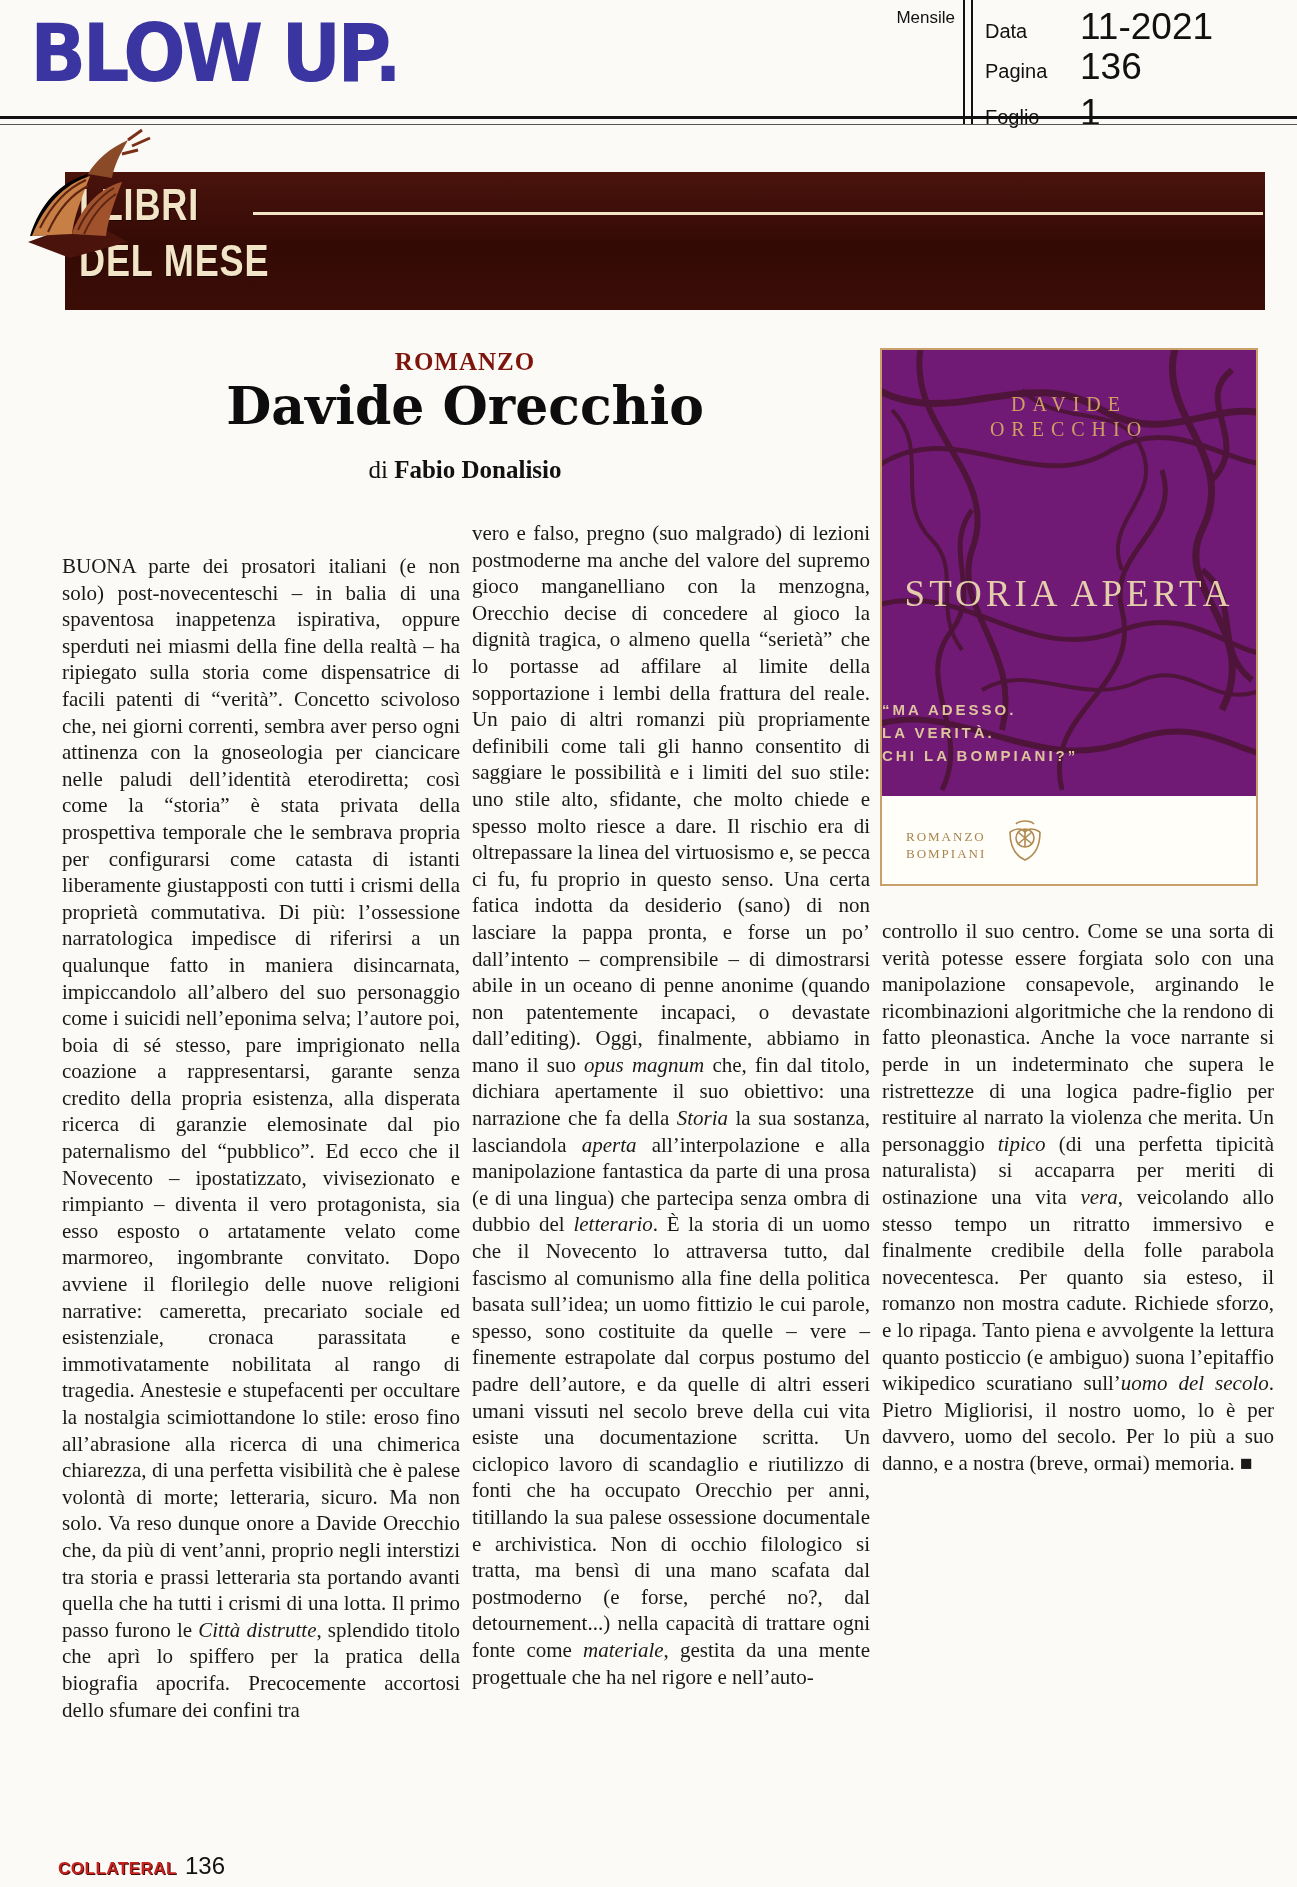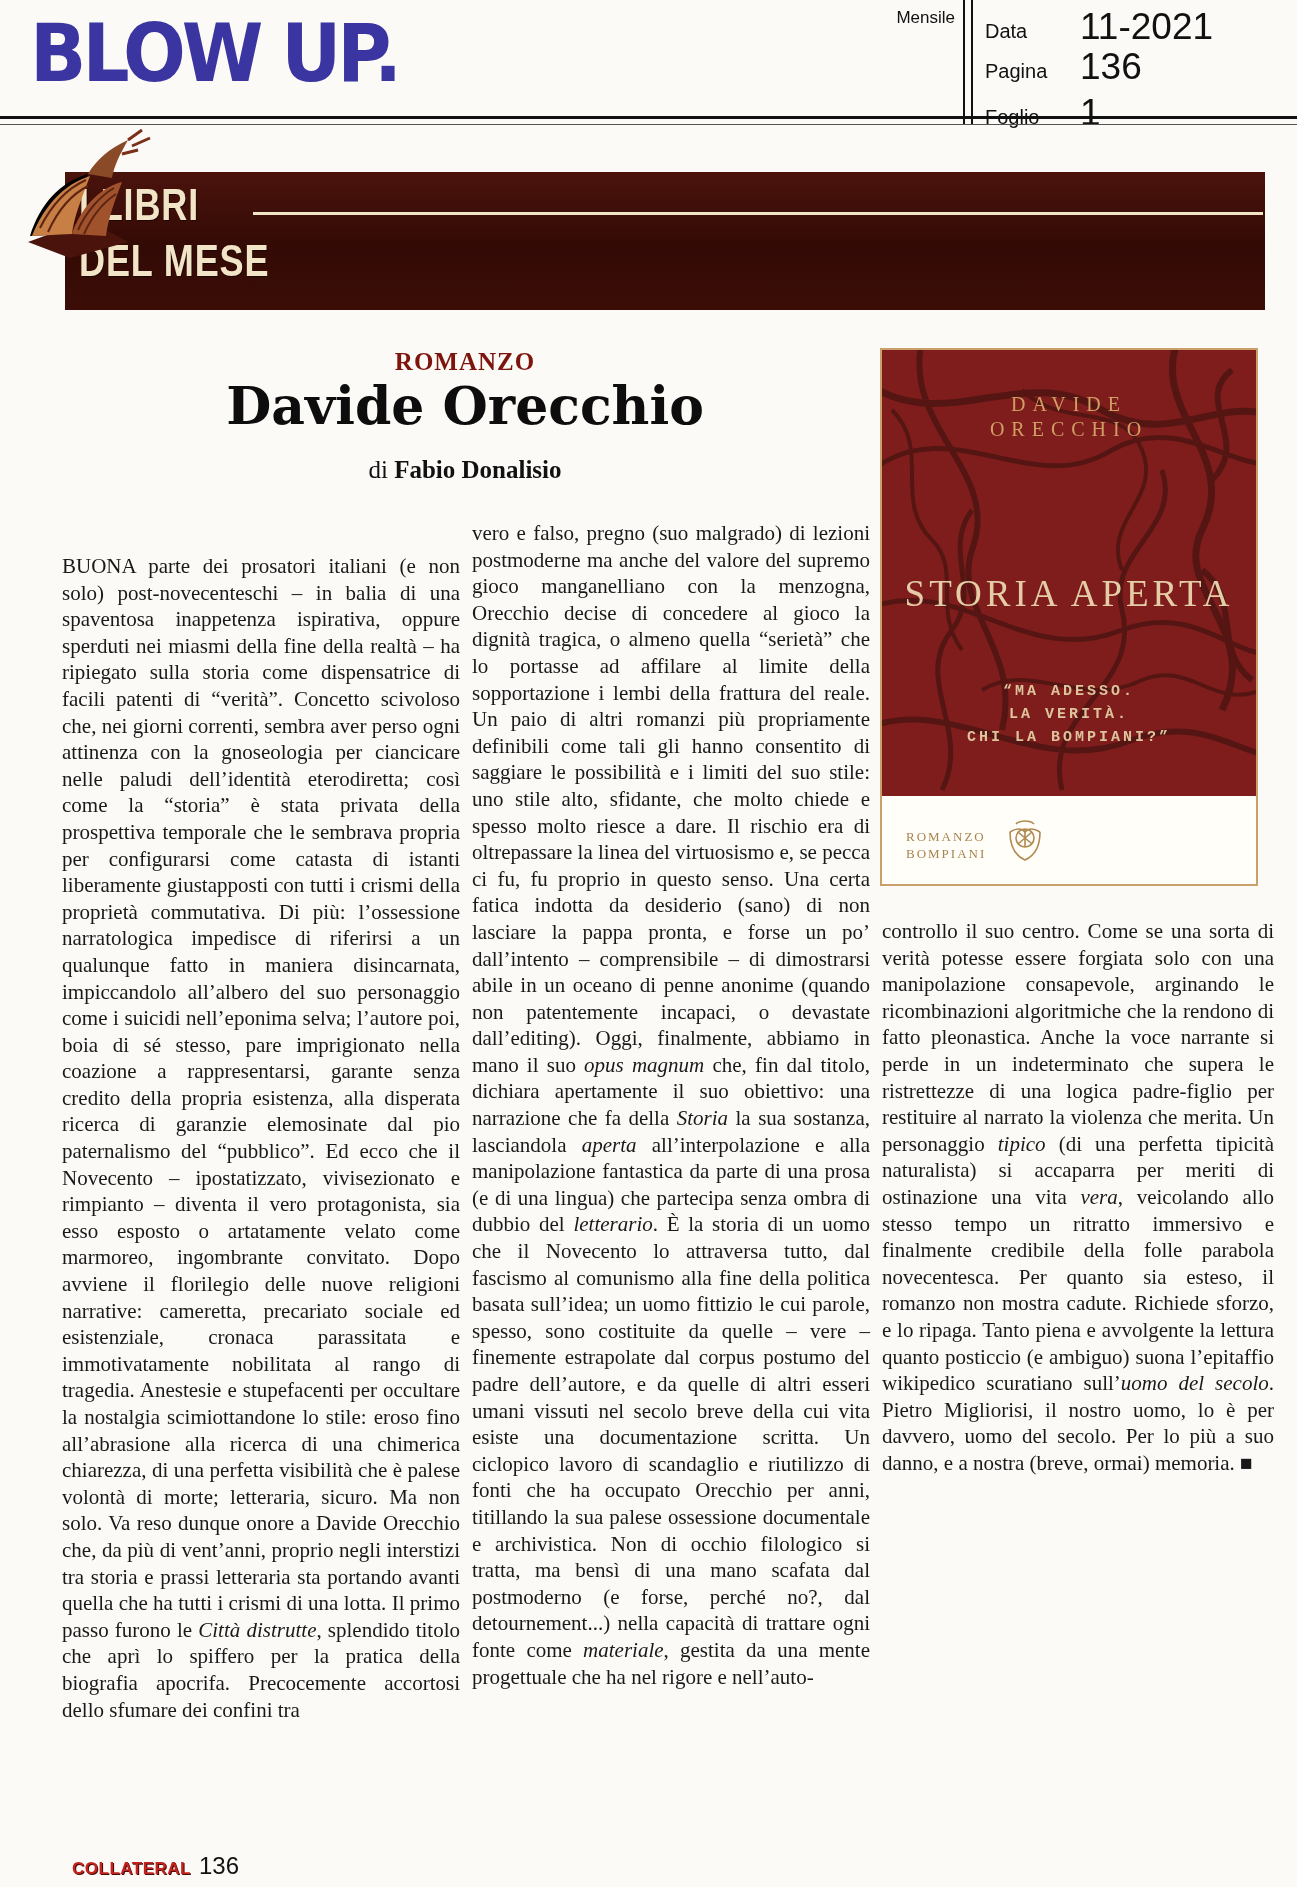--- a/index.html
+++ b/index.html
@@ -40,41 +40,41 @@
   
   .titleblock{left:60px;top:348px;width:810px;text-align:center;}
   .kicker{font-weight:bold;font-size:25px;letter-spacing:1px;color:#7d150d;}
   .bigtitle{font-family:"DejaVu Serif",serif;font-weight:bold;font-size:52px;line-height:56px;color:#0d0d0d;letter-spacing:0px;margin-top:2px;}
   .subtitle{font-weight:bold;font-size:26px;margin-top:10px;color:#111;}
   .subtitle .hl{background:#f8f000;padding:0 4px;}
   .byline{font-size:25px;margin-top:22px;color:#111;}
   .byline .bd{font-weight:bold;}
   
   .cover{left:880px;top:348px;width:374px;height:534px;border:2px solid #c9a06a;background:#fff;}
-  .cover-red{position:absolute;left:0;top:0;width:374px;height:446px;background:#7f1d1d;overflow:hidden;}
+  .cover-red{position:absolute;left:0;top:0;width:374px;height:446px;background:#701a75;overflow:hidden;}
   .cover-red svg{position:absolute;left:0;top:0;}
   .cv-author{position:absolute;left:0;top:42px;width:100%;text-align:center;
     color:#cf9f63;font-size:20px;letter-spacing:7px;line-height:25px;}
   .cv-title{position:absolute;left:0;top:222px;width:100%;text-align:center;
     color:#ead7ae;font-size:37px;letter-spacing:4px;opacity:.95;}
-  .cv-quote{position:absolute;left:0;top:330px;width:100%;text-align:center;
-    font-family:Liberation Mono, monospace;font-weight:bold;color:#ddc49c;
+  .cv-quote{position:absolute;left:0;top:348px;width:100%;
+    font-family:Liberation Sans, sans-serif;font-weight:bold;color:#ddc49c;
     font-size:15px;letter-spacing:3px;line-height:23px;}
   .cv-band{position:absolute;left:0;top:446px;width:374px;height:88px;background:#fffef9;}
   .cv-imprint{position:absolute;left:24px;top:32px;color:#a9834e;
     font-size:13px;letter-spacing:2px;line-height:17px;}
   .cv-emblem{position:absolute;left:122px;top:22px;}
   
   .col{font-size:21px;line-height:26.6px;text-align:justify;color:#191919;}
   .col .it{font-style:italic;}
   .col1{left:62px;top:553px;width:398px;height:1305px;}
   .col2{left:472px;top:520px;width:398px;height:1310px;}
   .col3{left:882px;top:918px;width:392px;height:660px;}
   
-  .footer{left:72px;top:1852px;font-family:"Liberation Sans",sans-serif;}
+  .footer{left:58px;top:1852px;font-family:"Liberation Sans",sans-serif;}
   .footer .mag{color:#c32420;font-weight:bold;font-size:17px;letter-spacing:.5px;
     text-shadow:1px 1px 0 #4a0a06;}
   .footer .pg{color:#111;font-size:24px;margin-left:8px;}
 </style>
 </head>
 <body>
 
 <div class="abs logo">BLOW UP.</div>
 <div class="abs mensile">Mensile</div>
 <div class="abs vrule"></div>

